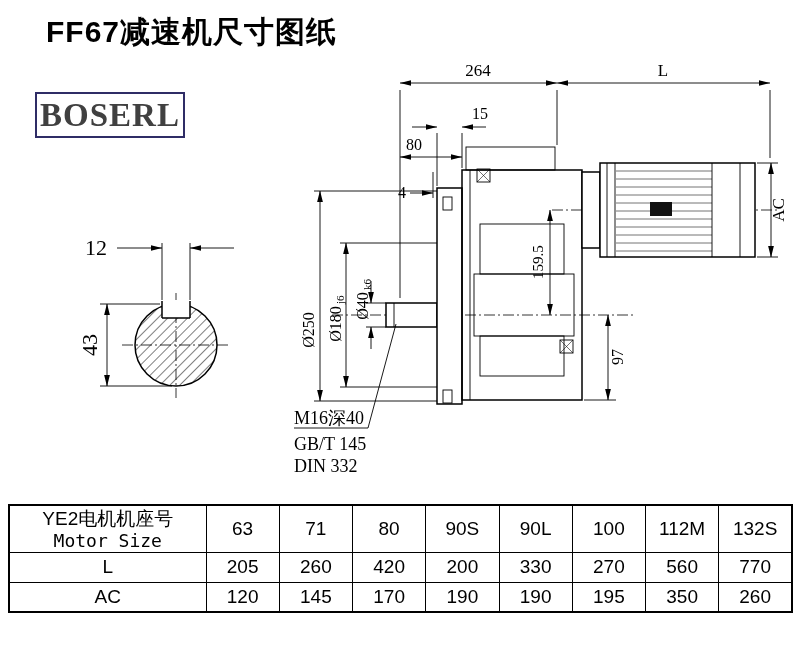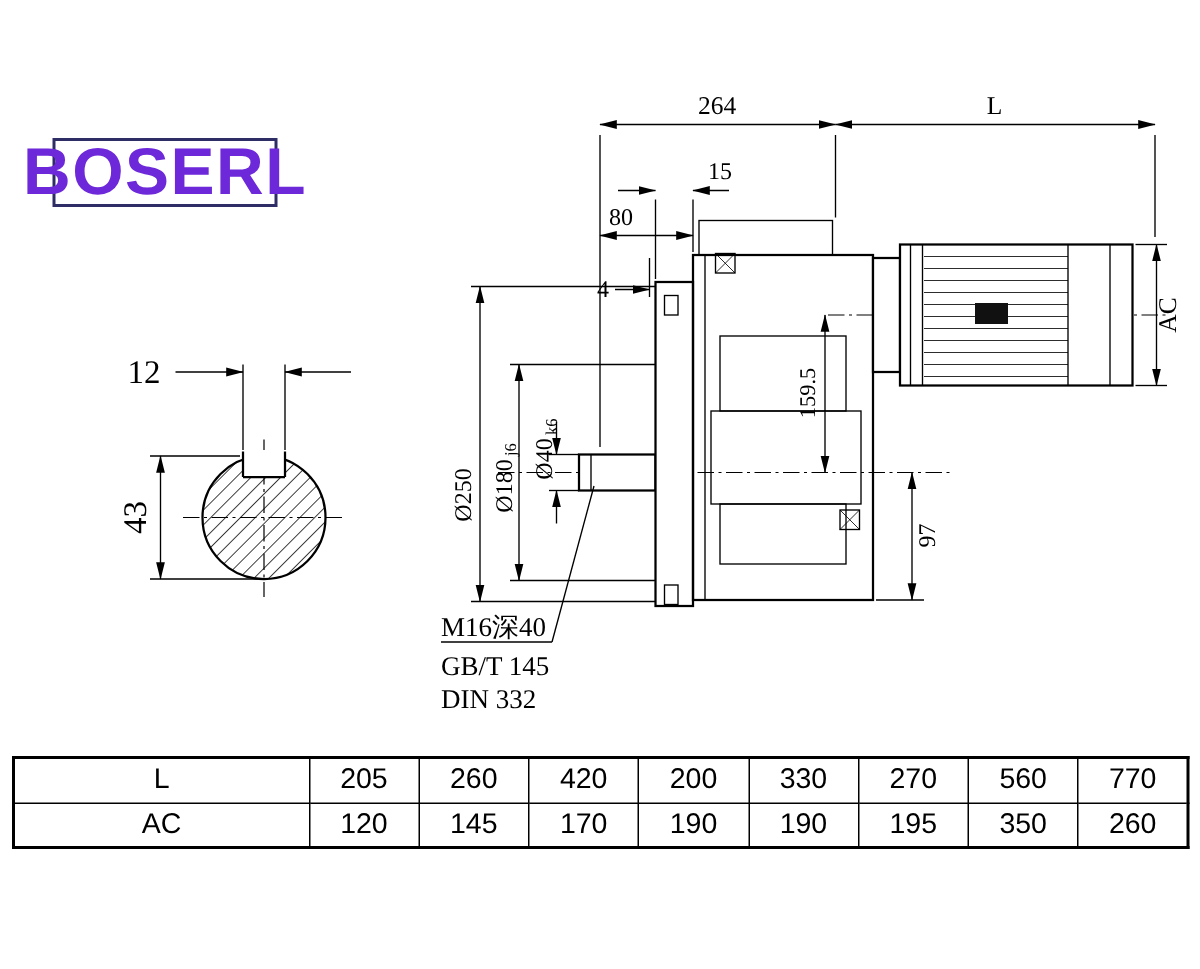--- a/index.html
+++ b/index.html
@@ -1,41 +1,42 @@
 <!DOCTYPE html>
 <html><head>
 <meta charset="utf-8">
 <style>
   *{margin:0;padding:0;box-sizing:border-box}
   html,body{width:800px;height:646px;background:#fff}
   body{font-family:"Liberation Sans",sans-serif;position:relative;overflow:hidden;color:#000}
   .page{position:absolute;inset:0;background:#fff}
   .title{position:absolute;left:46px;top:12px;font-size:30px;font-weight:bold;letter-spacing:1px;white-space:nowrap}
   .logo{position:absolute;left:35px;top:92px;width:150px;height:46px;border:2px solid #2f2d66;display:flex;align-items:center;justify-content:center;background:#fff}
-  .logo span{font-family:Liberation Sans, sans-serif;font-weight:bold;font-size:44px;color:#6d28d9;letter-spacing:1px}
+  .logo span{font-family:Liberation Serif, serif;font-weight:bold;font-size:33px;color:#404040;letter-spacing:1px}
   svg.drawing{position:absolute;left:0;top:0}
   svg text{font-family:"Liberation Serif",serif;fill:#000}
   .cl{stroke:#000;stroke-width:.8;fill:none;stroke-dasharray:11 3 2 3}
   .o{stroke:#000;fill:none;stroke-width:1.5}
   .of{stroke:#000;fill:#fff;stroke-width:1.5}
   .i{stroke:#000;fill:none;stroke-width:.9}
   .d{stroke:#000;fill:none;stroke-width:.9}
   .fin{stroke:#000;fill:none;stroke-width:.55}
   .tablewrap{position:absolute;left:8px;top:504px;width:785px}
   table{border-collapse:collapse;width:100%;table-layout:fixed;border:2px solid #000}
   td{border:1px solid #000;text-align:center;vertical-align:middle;font-size:19px;height:30px;padding:0}
   tr.hdr td{height:47px}
   .hcn{font-size:19px;line-height:23px}
   .mono{font-family:"DejaVu Sans Mono",monospace;font-size:18px;line-height:21px}
 </style>
 </head>
 <body>
 
 <div class="page">
 
+  <div class="title">FF67减速机尺寸图纸</div>
 
   <div class="logo">
     <span>BOSERL</span>
   </div>
 
   <svg class="drawing" width="800" height="504" viewBox="0 0 800 504">
     <defs>
       <marker id="ar" viewBox="0 0 12 6" refX="11.5" refY="3" markerWidth="13" markerHeight="7" orient="auto-start-reverse">
         <path d="M0,0 L12,3 L0,6 Z" fill="#000"></path>
       </marker>
@@ -189,20 +190,34 @@
     </g>
   </svg>
 
   <div class="tablewrap">
     <table>
       <colgroup>
           <col style="width:197px">
           <col span="8">
         </colgroup>
       <tbody>
+        <tr class="hdr">
+          <td>
+            <div class="hcn">YE2电机机座号</div>
+            <div class="mono">Motor Size</div>
+          </td>
+          <td>63</td>
+          <td>71</td>
+          <td>80</td>
+          <td>90S</td>
+          <td>90L</td>
+          <td>100</td>
+          <td>112M</td>
+          <td>132S</td>
+        </tr>
         <tr>
           <td>L</td>
           <td>205</td>
           <td>260</td>
           <td>420</td>
           <td>200</td>
           <td>330</td>
           <td>270</td>
           <td>560</td>
           <td>770</td>

